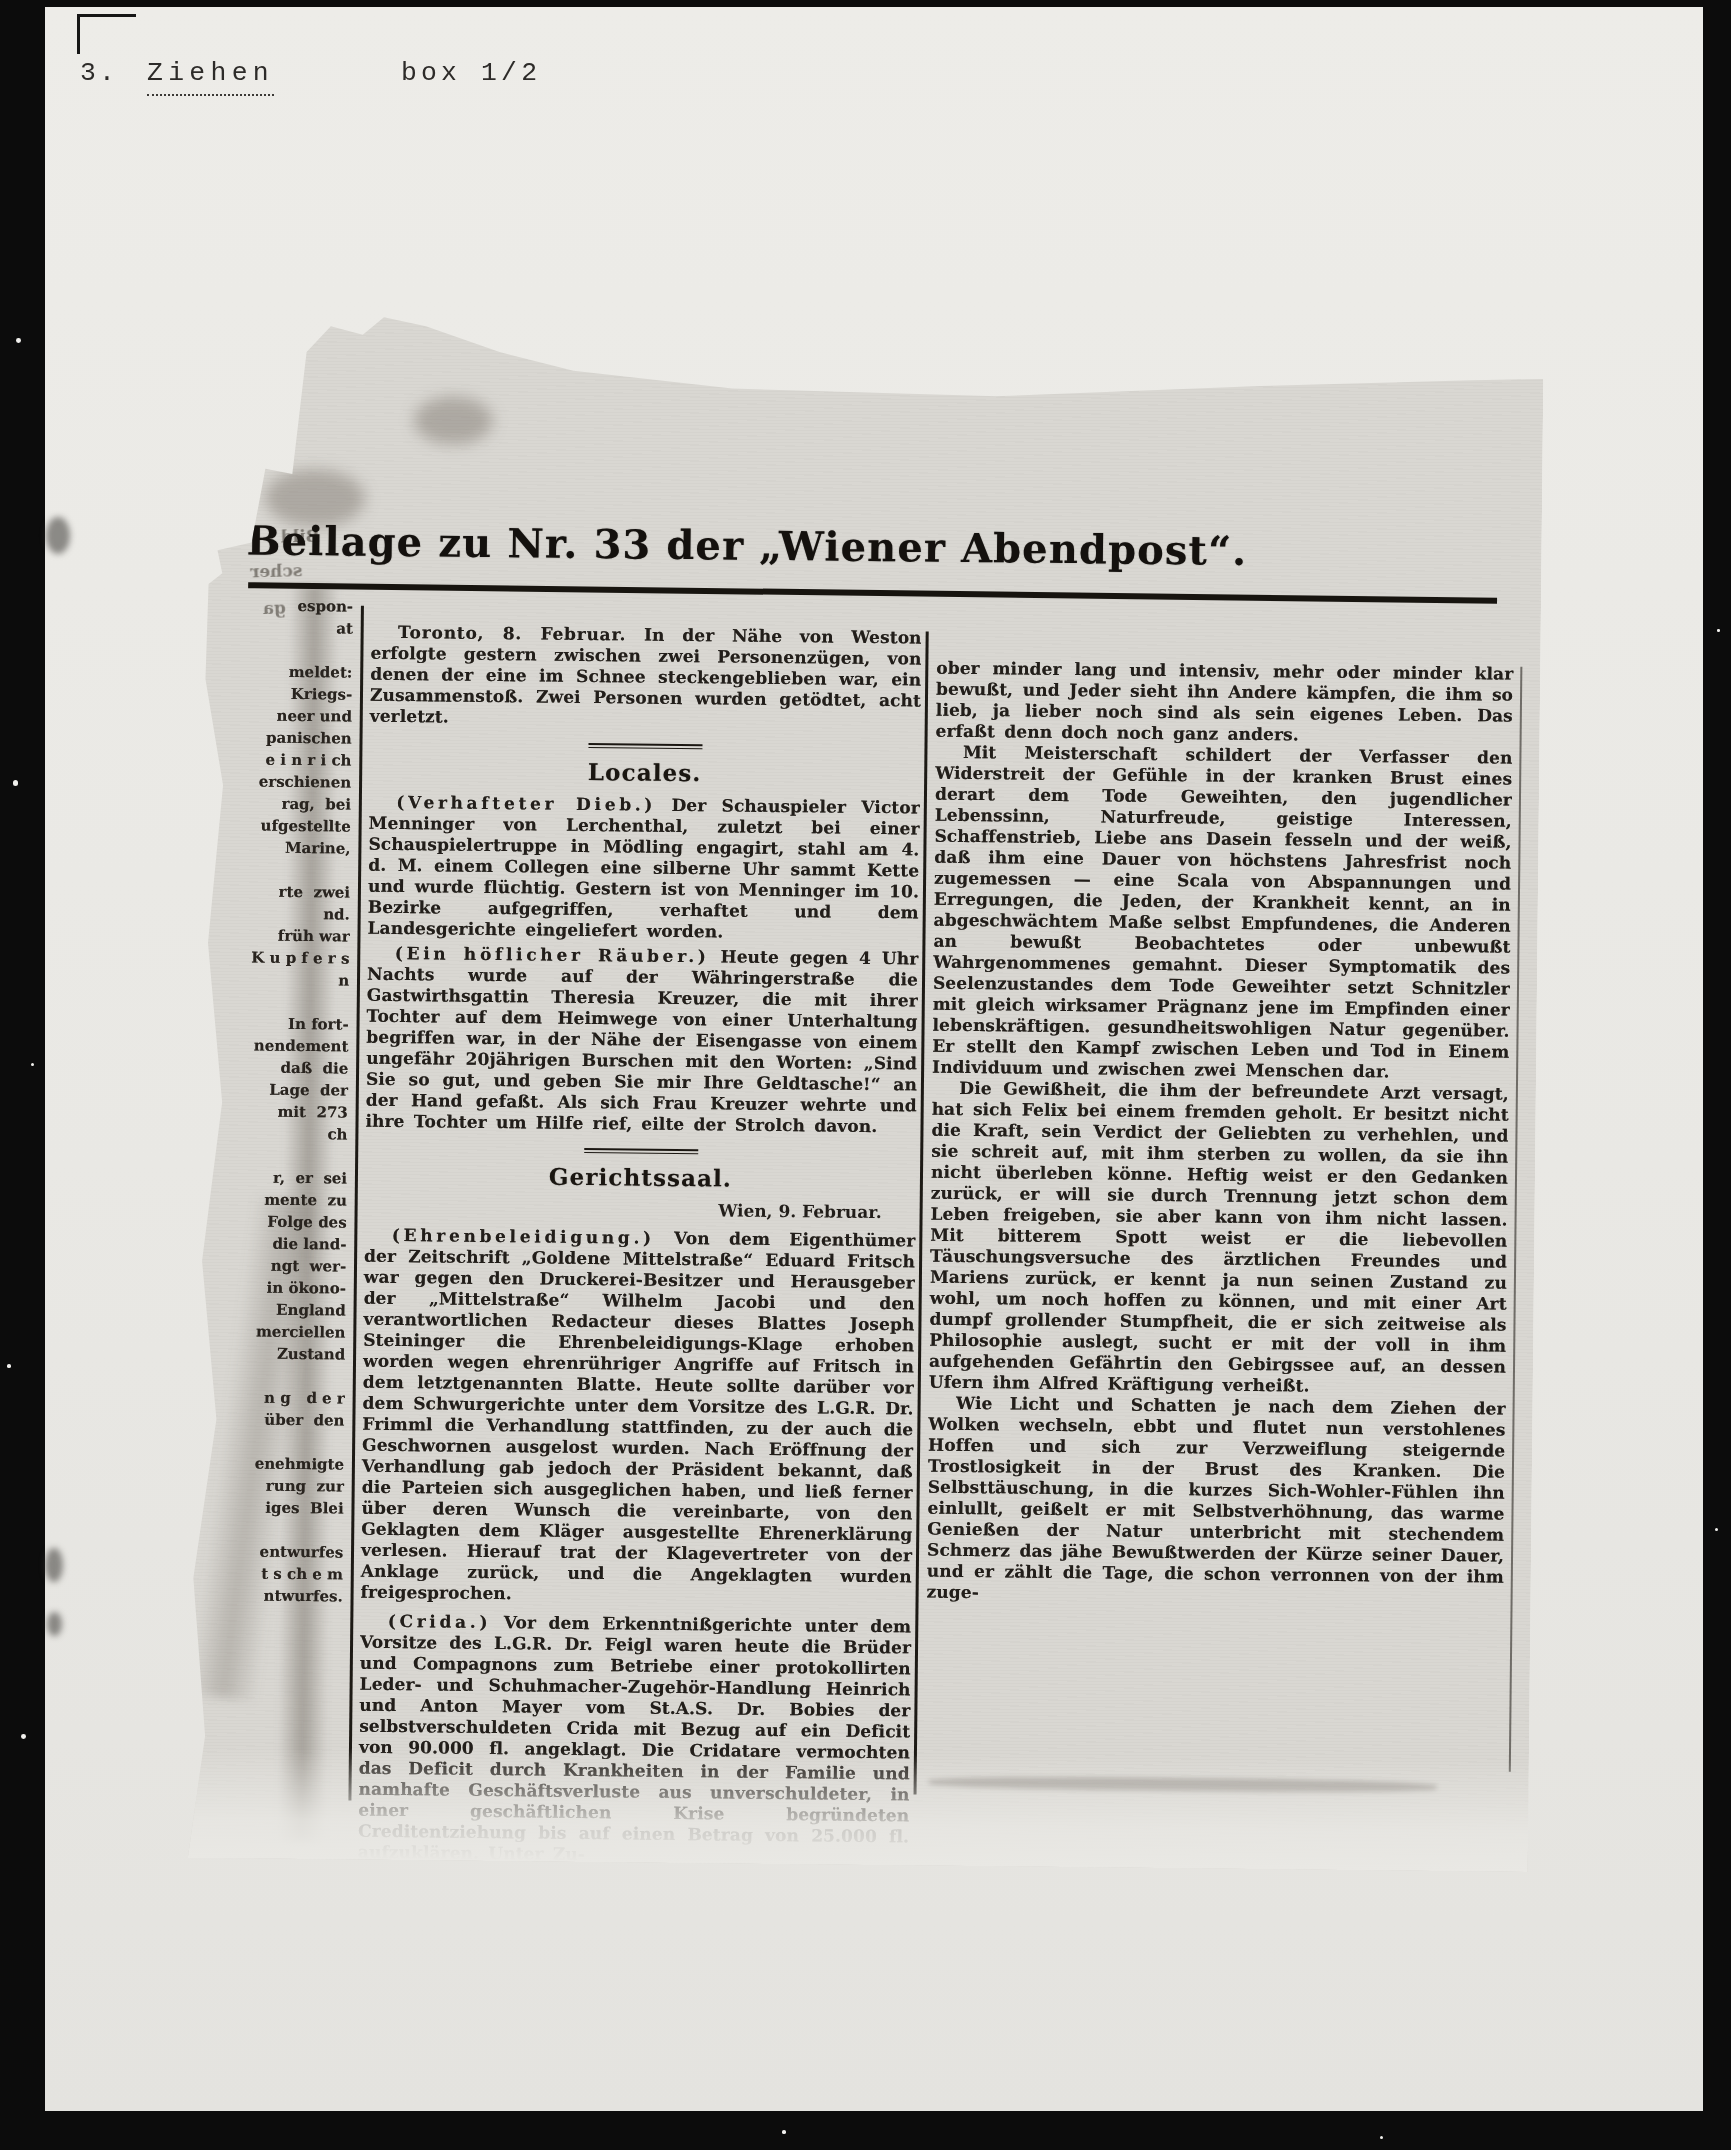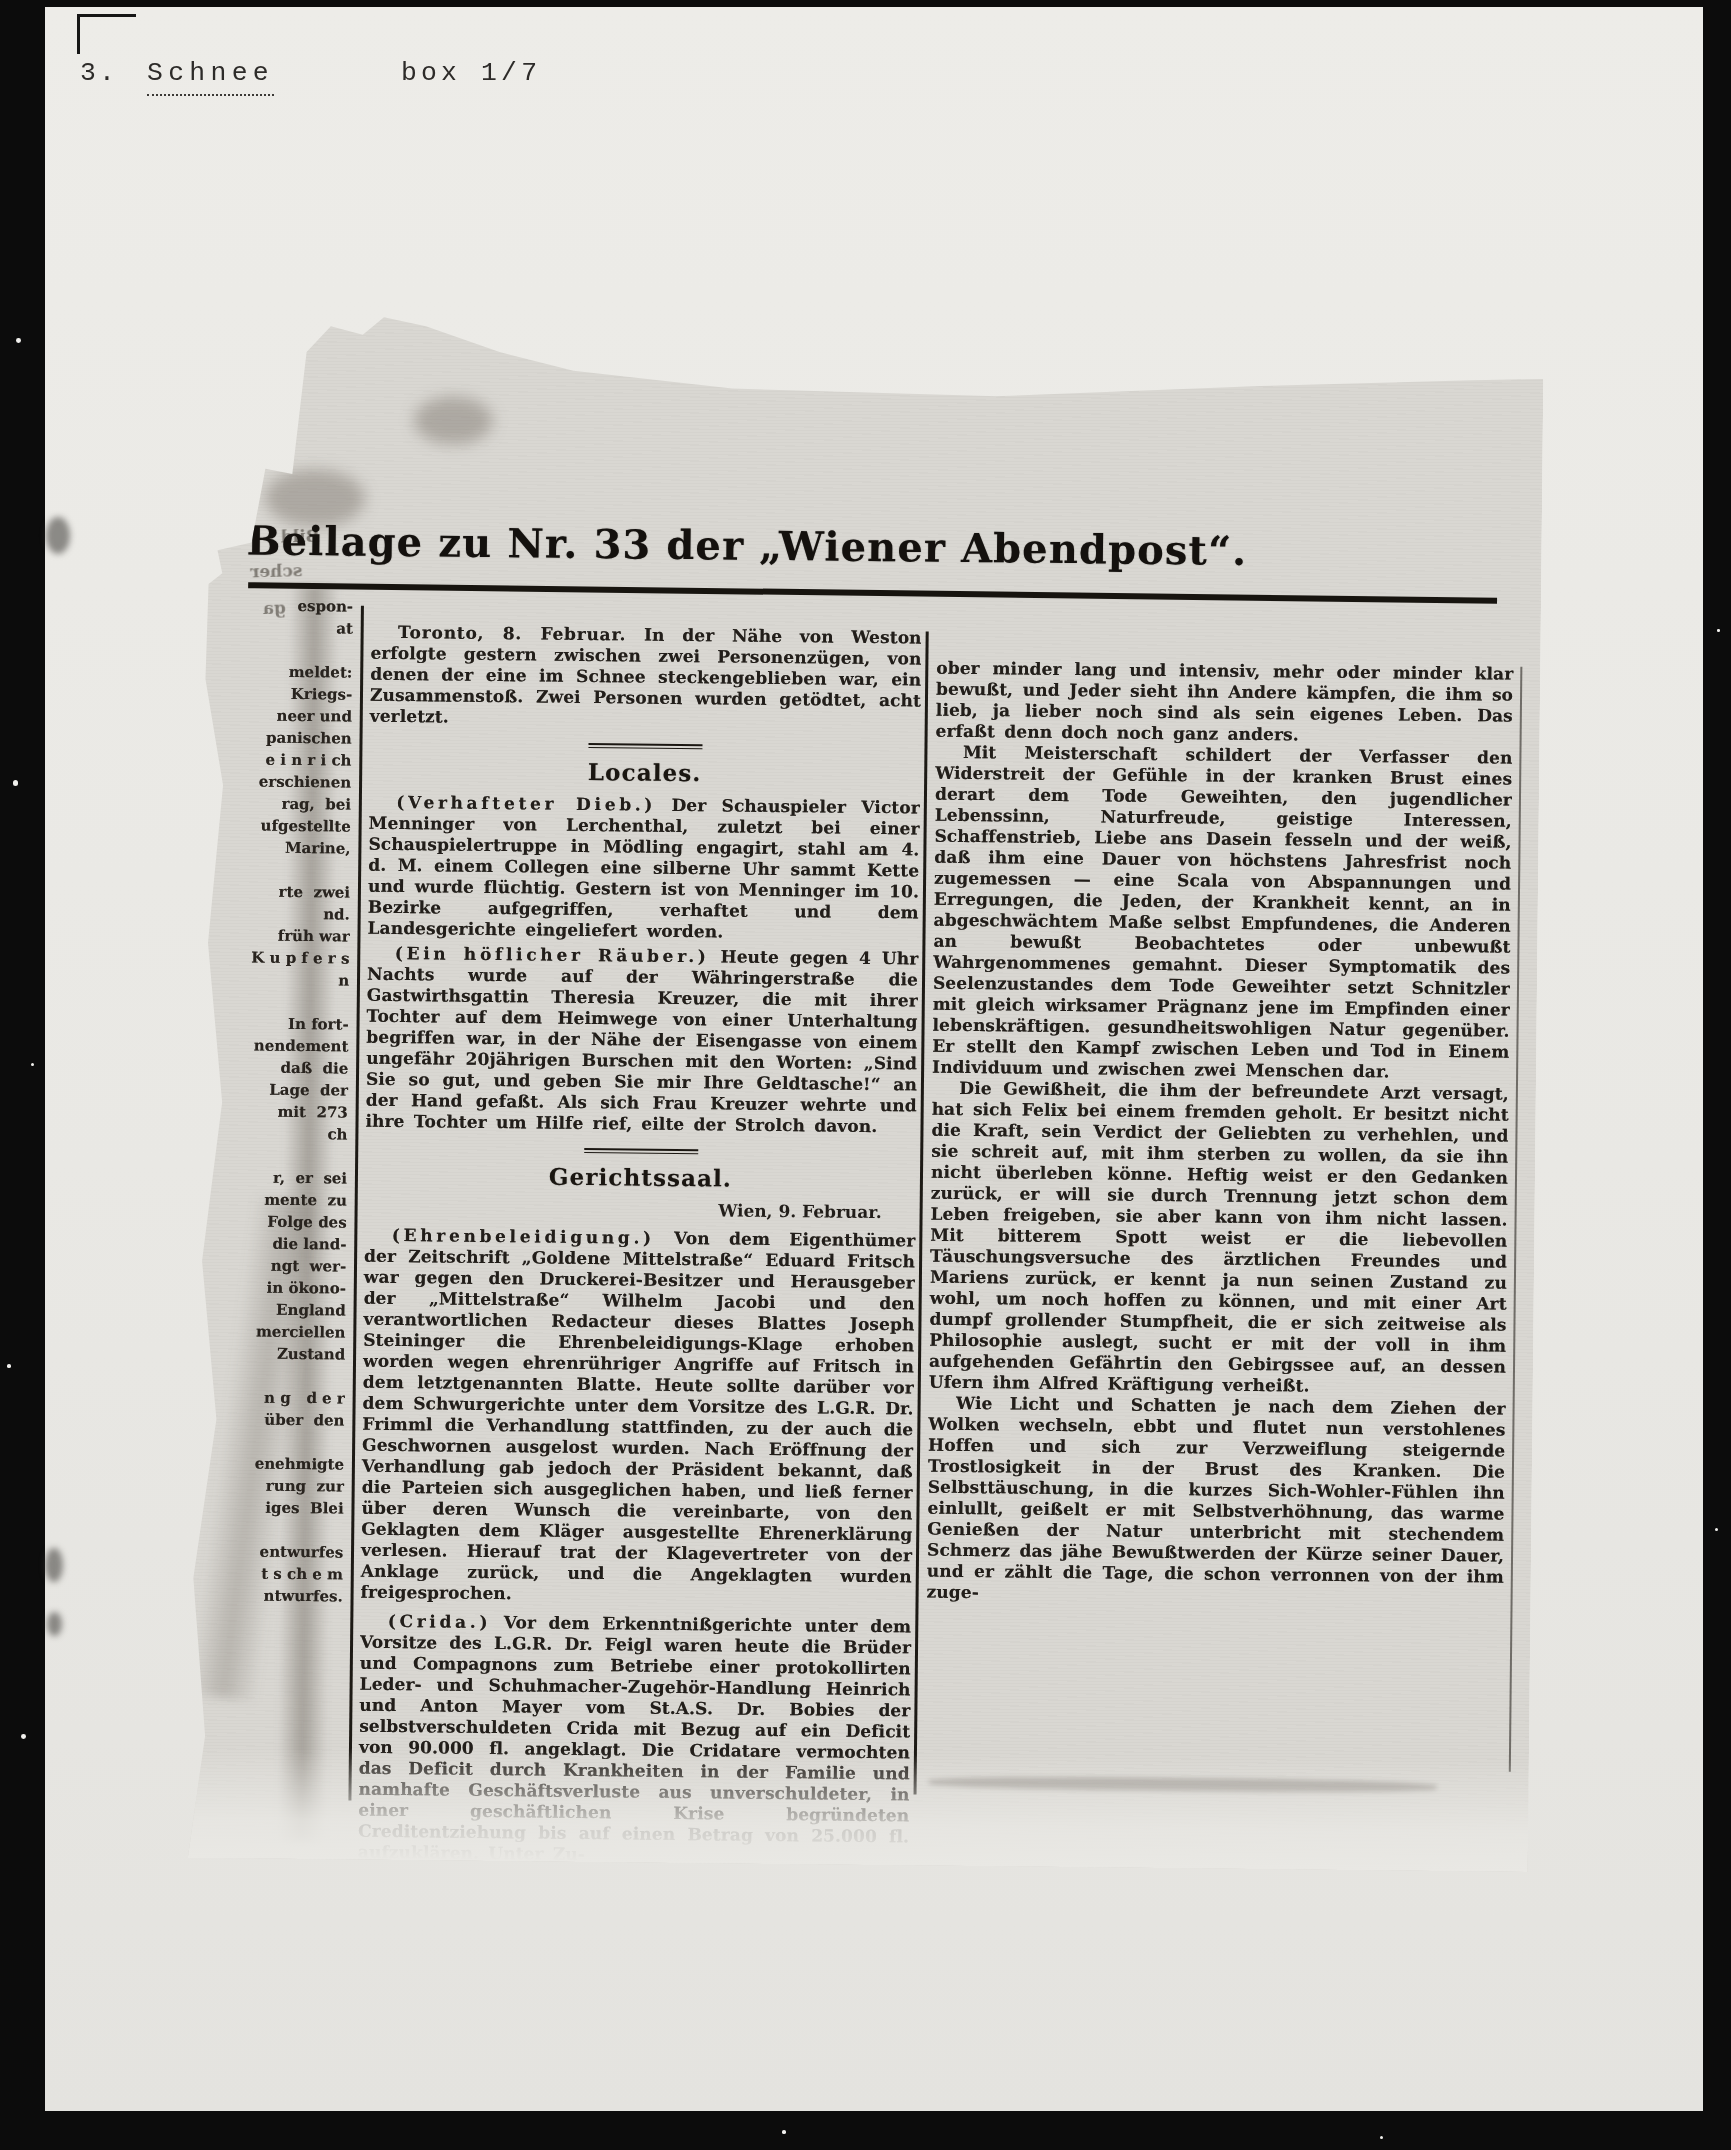--- a/index.html
+++ b/index.html
@@ -129,22 +129,22 @@
   <div class="corner-mark" style="left:32px;top:6.3px;width:59px;height:3.2px;"></div>
   <div class="corner-mark" style="left:32px;top:6.3px;width:3.2px;height:40px;"></div>
 
   <div class="edge-blob" style="left:1.1px;top:510px;width:24px;height:37px;"></div>
   <div class="edge-blob" style="left:0px;top:1541px;width:18px;height:34px;"></div>
   <div class="edge-blob" style="left:2.1px;top:1605px;width:15px;height:24px;"></div>
 </div>
 
 <div class="label">
   <span class="num">3.</span>
-  <span class="title">Schnee</span>
-  <span class="box">box 1/7</span>
+  <span class="title">Ziehen</span>
+  <span class="box">box 1/2</span>
 </div>
 
 <div class="clipping">
 
   <div class="tear-shade"></div>
   <div class="tear-shade2"></div>
   <div class="smudge" style="left:63px;top:159px;width:100px;height:58px;"></div>
   <div class="smudge" style="left:211px;top:85px;width:79px;height:48px;"></div>
 
   <span class="ghost" style="left:79px;top:216px;">Bild</span>

